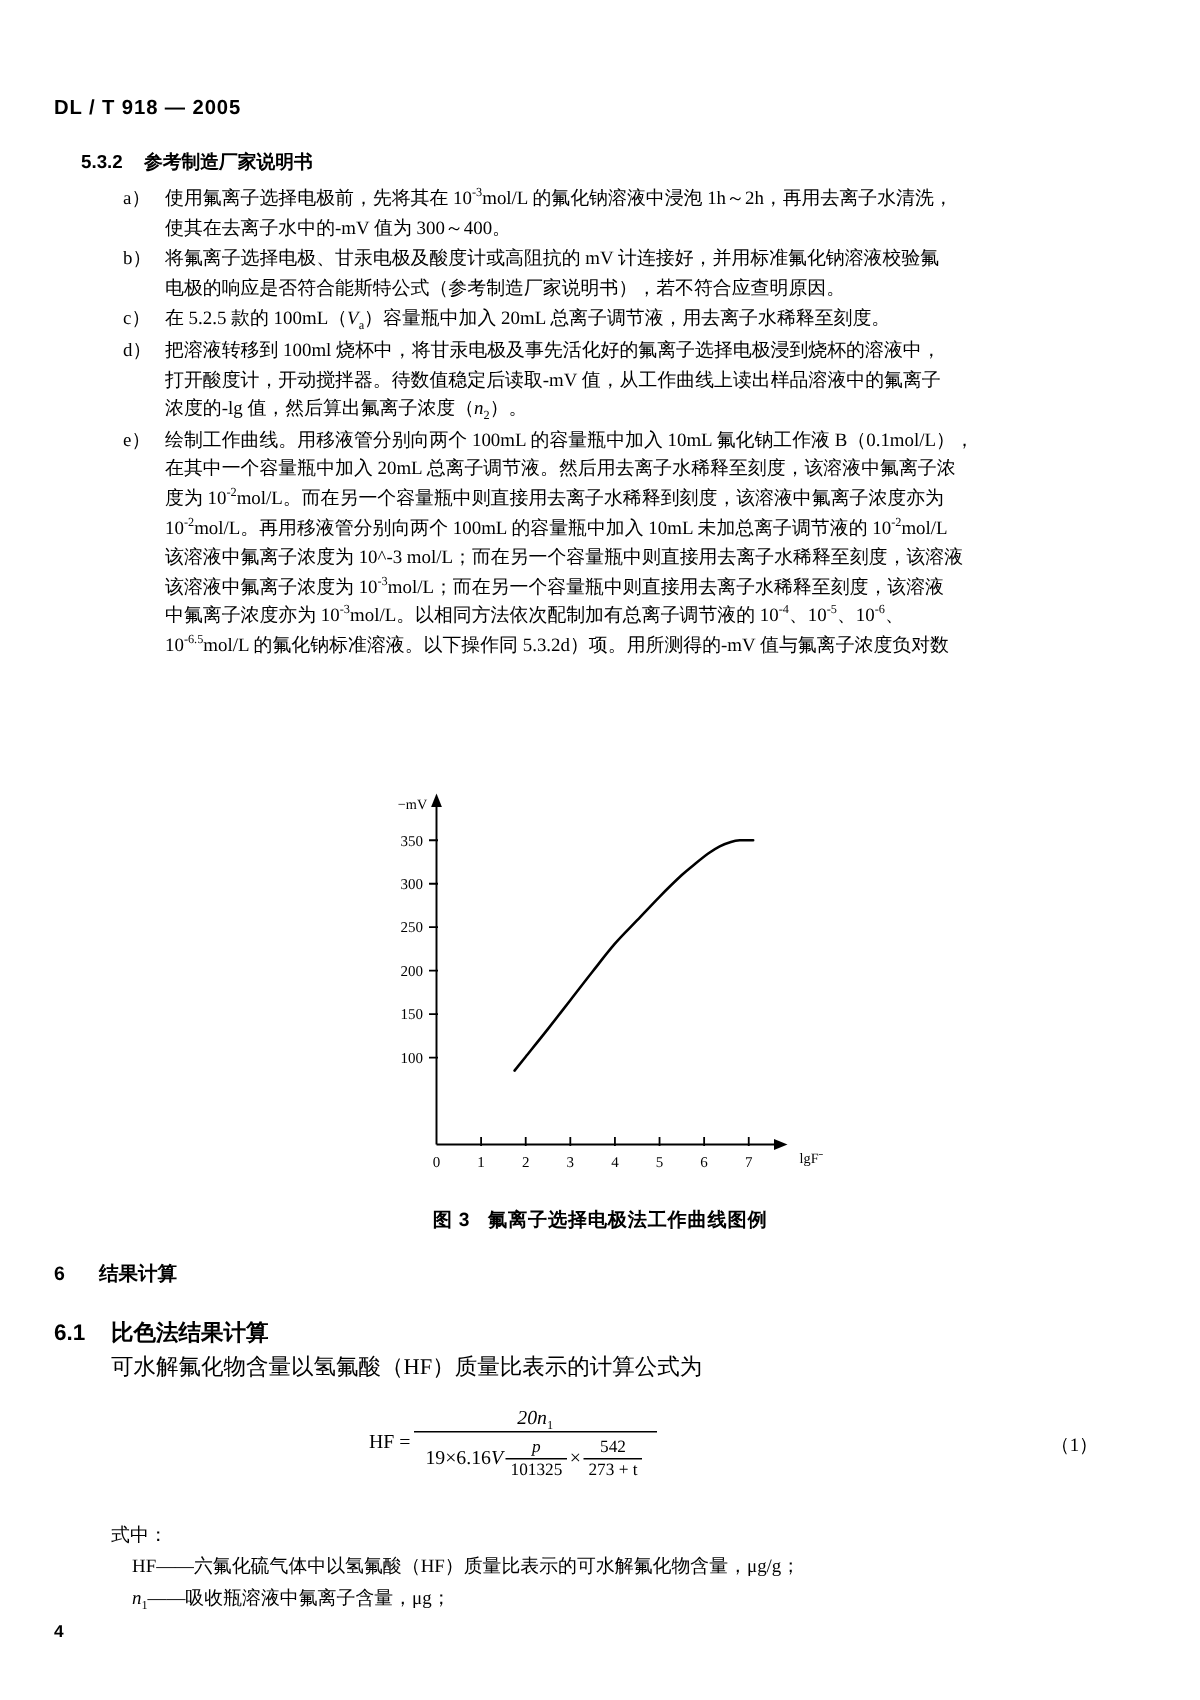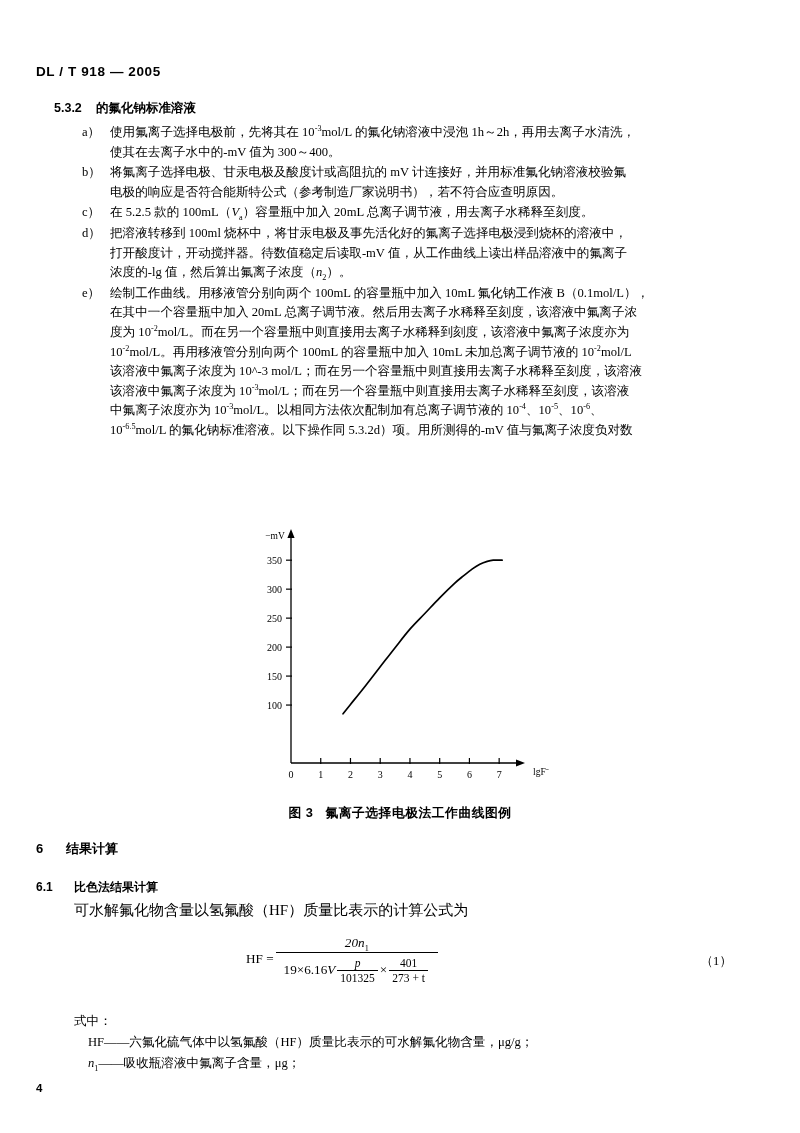--- a/index.html
+++ b/index.html
@@ -114,21 +114,21 @@
     width: 740px;
   }
   .h1-num {
     font-family: "Liberation Sans", "DejaVu Sans", sans-serif;
     font-size: 13px;
     font-weight: bold;
   }
   .h1-num .n { display: inline-block; width: 30px; }
   .h2-num {
     font-family: "Liberation Sans", "DejaVu Sans", sans-serif;
-    font-size: 12px;
+    font-size: 15px;
     font-weight: bold;
     margin-top: 21px;
   }
   .h2-num .n { display: inline-block; width: 38px; }
 
   .plain {
     font-size: 15px;
     line-height: 19.6px;
     padding-left: 38px;
     margin-top: 5px;
@@ -196,21 +196,21 @@
 </head>
 <body>
 
 <div class="page">
 
   <div class="header">DL / T 918 — 2005</div>
 
   <div class="content">
 
     <div class="sec-head">
-      <span class="num">5.3.2</span><span>的氟化钠标准溶液</span>
+      <span class="num">5.3.2</span><span>参考制造厂家说明书</span>
     </div>
 
     <div class="item">
       <span class="marker">a）</span>
       <p>使用氟离子选择电极前，先将其在 10<sup>-3</sup>mol/L 的氟化钠溶液中浸泡 1h～2h，再用去离子水清洗，</p>
       <p>使其在去离子水中的-mV 值为 300～400。</p>
     </div>
 
     <div class="item">
       <span class="marker">b）</span>
@@ -315,21 +315,21 @@
           </span>
           <span class="den-part inline-mid">
             <span>19×6.16</span>
               <span class="it">V</span>
             <span class="frac smallfrac">
               <span class="num-part it">p</span>
               <span class="den-part">101325</span>
             </span>
             <span>×</span>
             <span class="frac smallfrac">
-              <span class="num-part">401</span>
+              <span class="num-part">542</span>
               <span class="den-part">273 + t</span>
             </span>
           </span>
         </span>
       </div>
       <div class="eqno">（1）</div>
     </div>
 
     <div class="where">
       <div>式中：</div>

